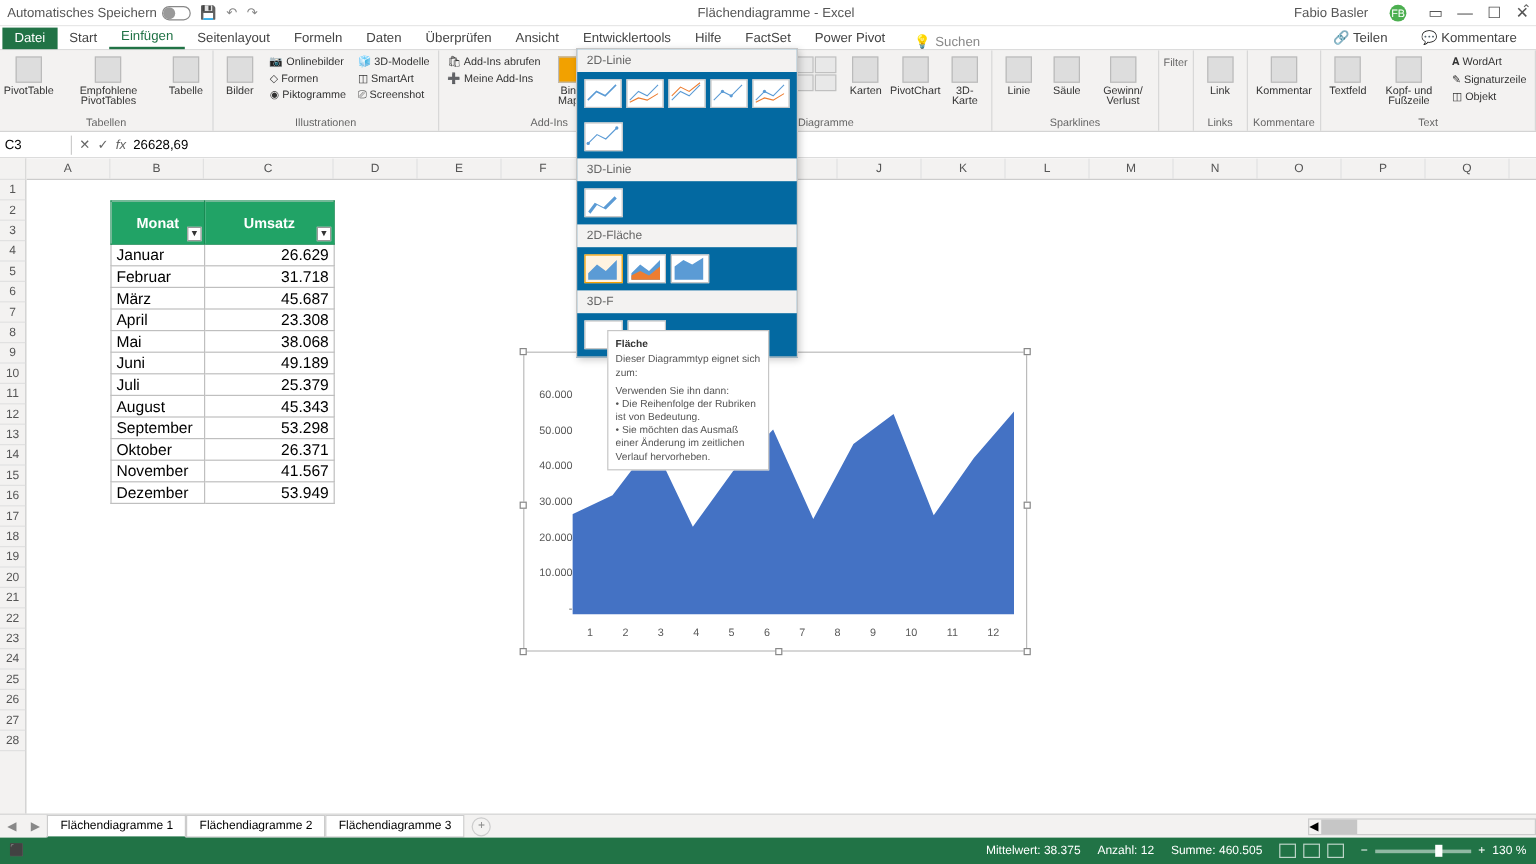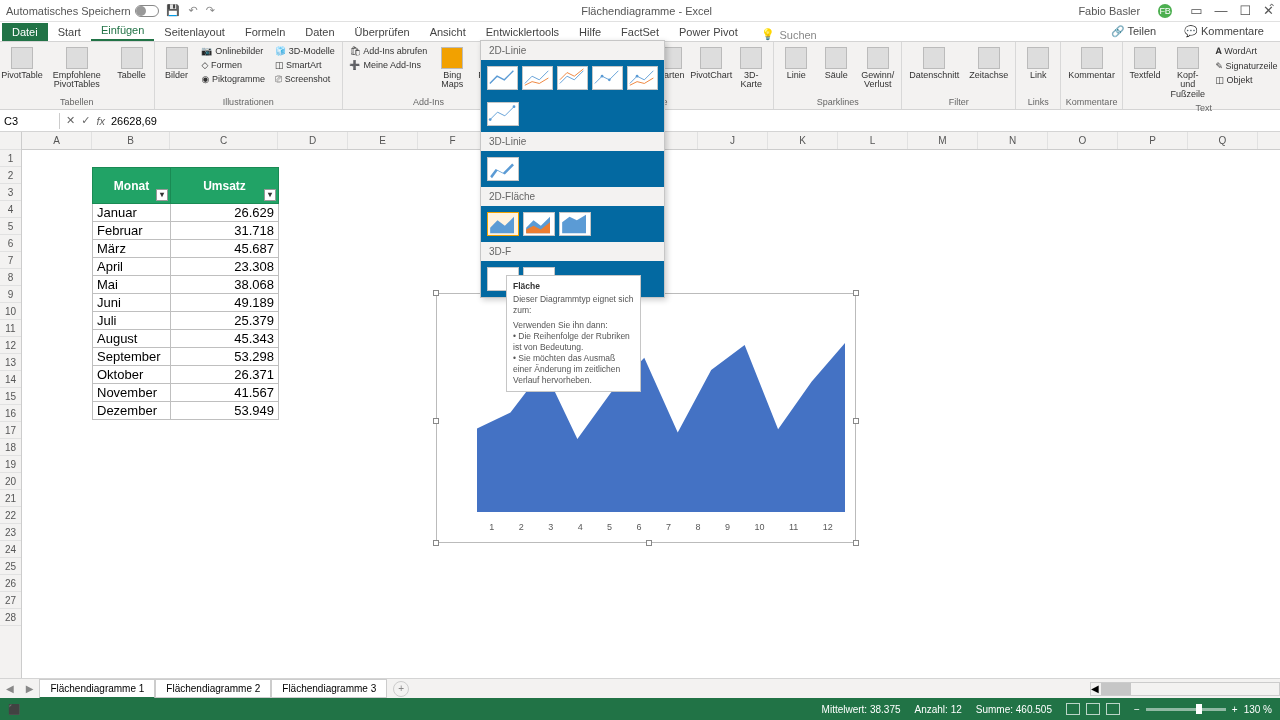--- a/index.html
+++ b/index.html
@@ -245,30 +245,20 @@
         </div>
       <div class="rbtn">
           <div class="ico"></div>
           <span>Gewinn/
 Verlust</span>
         </div>
     </div>
     <div class="glabel">Sparklines</div>
   </div>
   <div class="rgroup">
-    <div class="row">
-      <div class="rbtn">
-          <div class="ico"></div>
-          <span>Datenschnitt</span>
-        </div>
-      <div class="rbtn">
-          <div class="ico"></div>
-          <span>Zeitachse</span>
-        </div>
-    </div>
     <div class="glabel">Filter</div>
   </div>
   <div class="rgroup">
     <div class="row">
         <div class="rbtn">
           <div class="ico"></div>
           <span>Link</span>
         </div>
       </div>
     <div class="glabel">Links</div>
@@ -427,20 +417,29 @@
 
       <div class="chartobj">
         <div class="handle h-tl"></div>
         <div class="handle h-tr"></div>
         <div class="handle h-bl"></div>
         <div class="handle h-br"></div>
         <div class="handle h-ml"></div>
         <div class="handle h-mr"></div>
         <div class="handle h-tc"></div>
         <div class="handle h-bc"></div>
+        <div class="ylabels">
+          <span>60.000</span>
+            <span>50.000</span>
+            <span>40.000</span>
+            <span>30.000</span>
+            <span>20.000</span>
+            <span>10.000</span>
+            <span>-</span>
+        </div>
         <div class="chartarea">
           <svg viewBox="0 0 360 190" preserveAspectRatio="none" id="areasvg">
               <path d="M0,190 L0,105.67483333333332 L32.72727272727273,89.55966666666667 L65.45454545454545,45.3245 L98.18181818181819,116.19133333333333 L130.9090909090909,69.45133333333334 L163.63636363636363,34.23483333333334 L196.36363636363637,109.63316666666667 L229.0909090909091,46.413833333333315 L261.8181818181818,21.223000000000013 L294.54545454545456,106.49183333333333 L327.27272727272725,58.37116666666668 L360,19.16149999999999 L360,190 Z" fill="#4472c4" stroke="none"></path>
             </svg>
         </div>
         <div class="xlabels">
           <span>1</span>
             <span>2</span>
             <span>3</span>
             <span>4</span>

